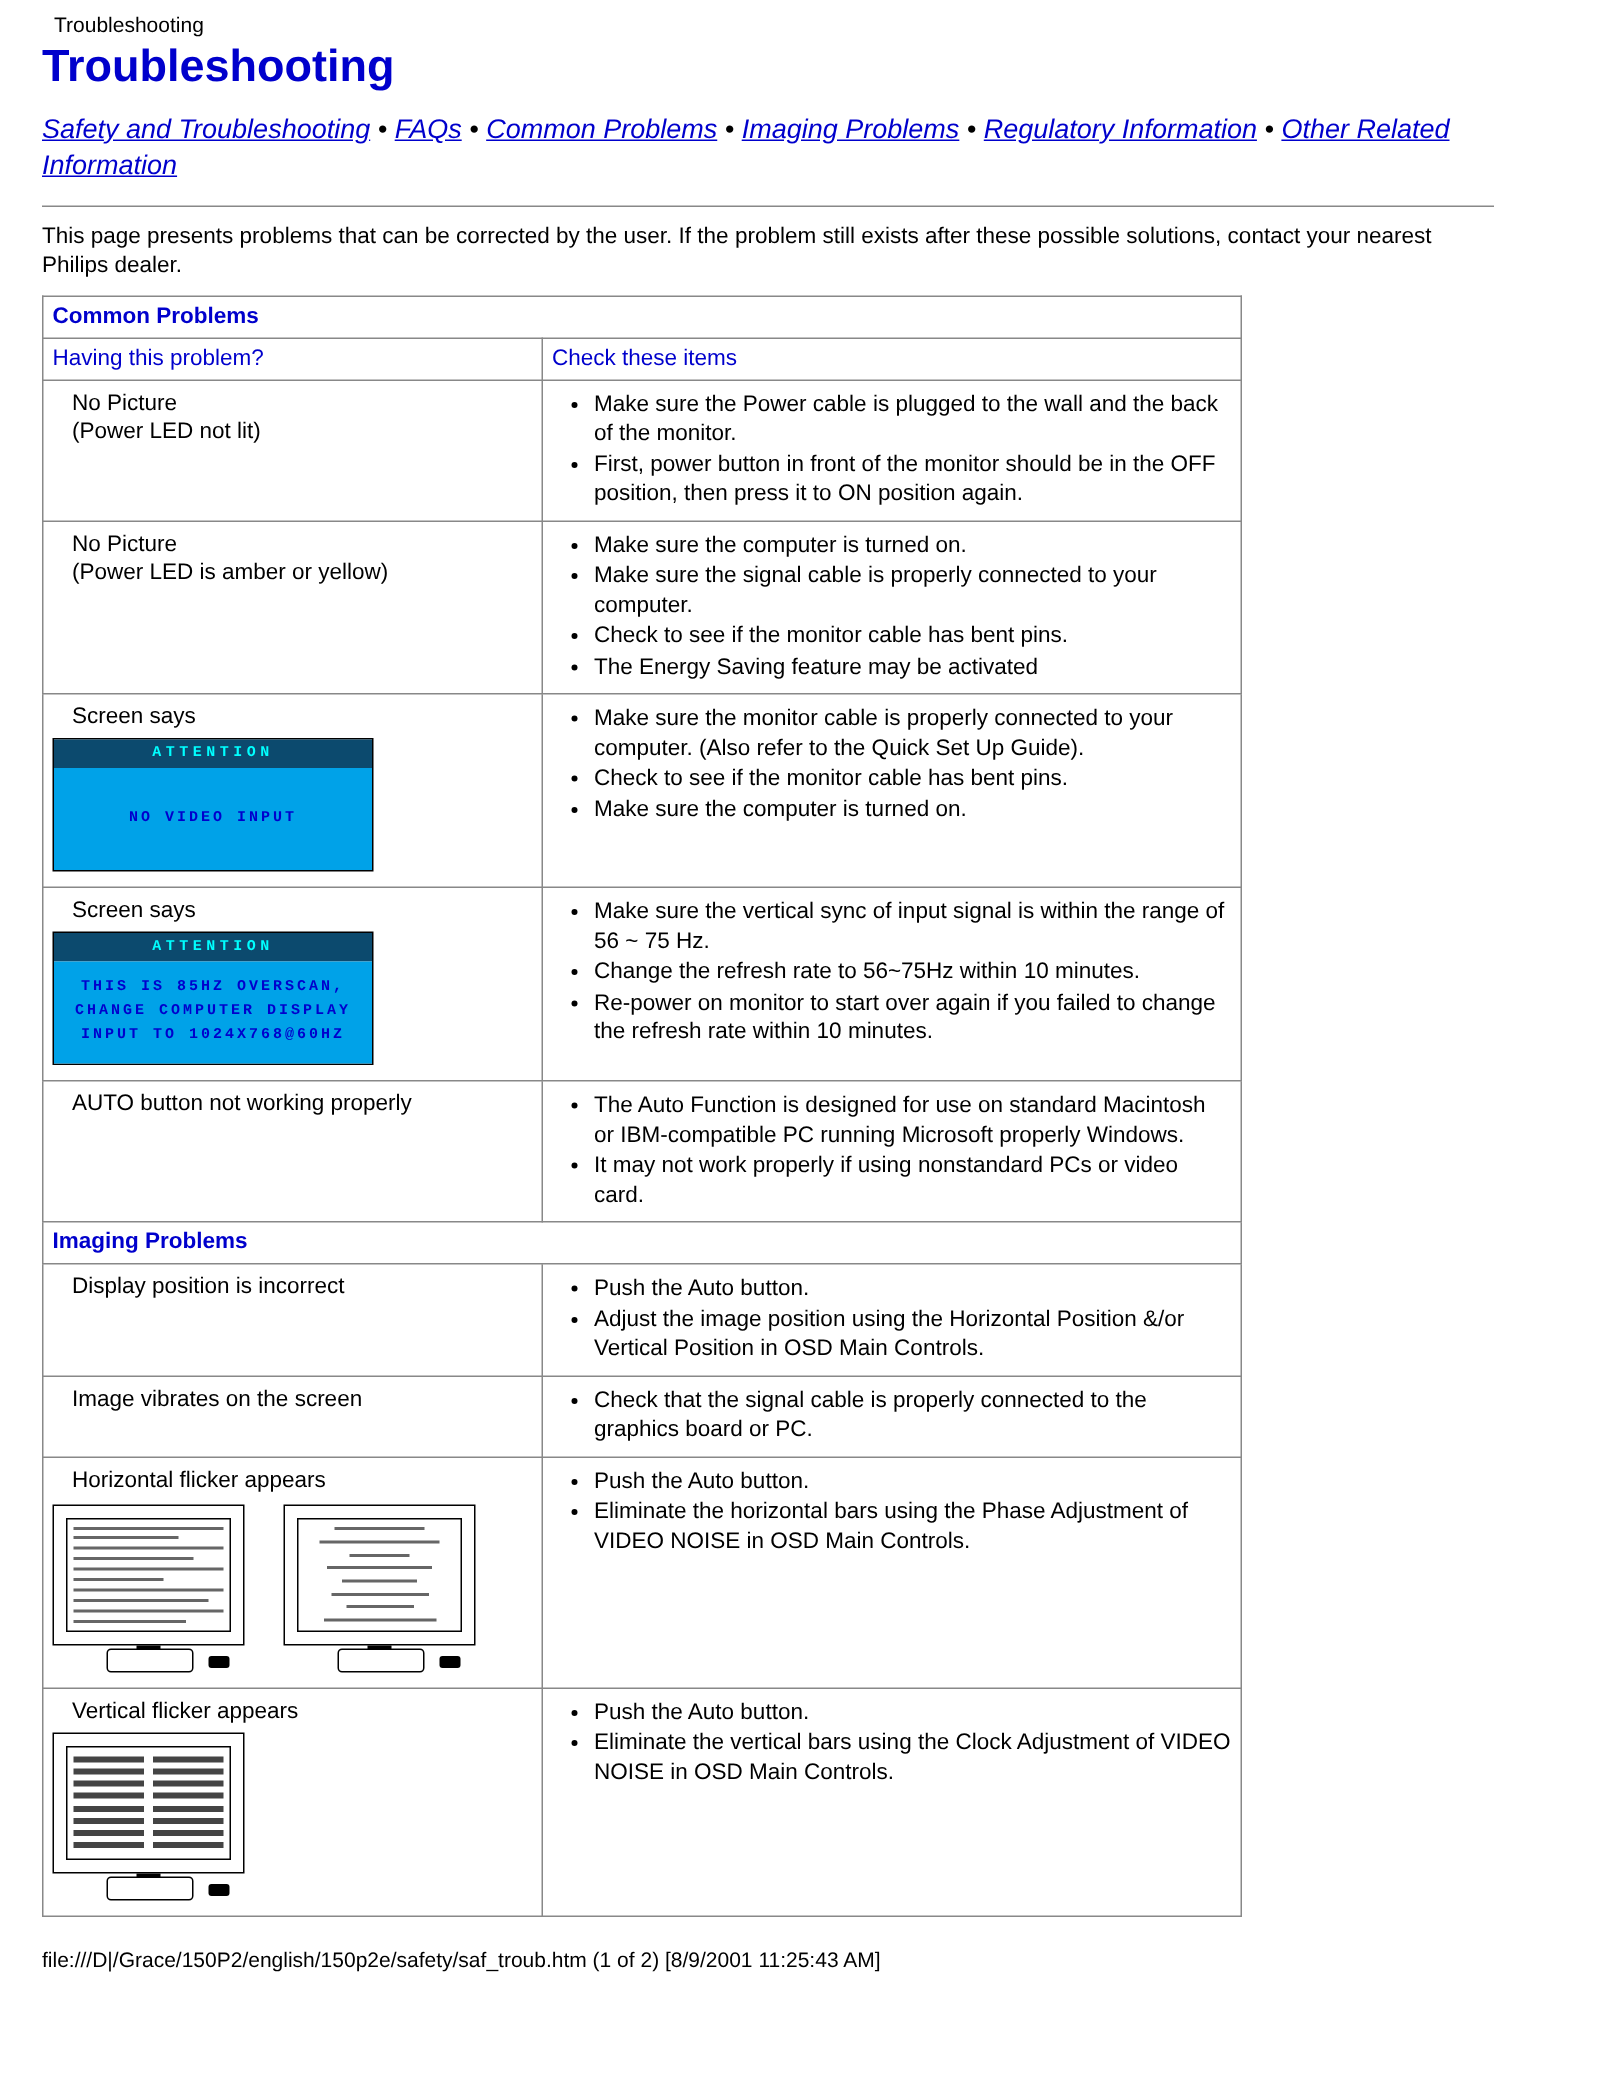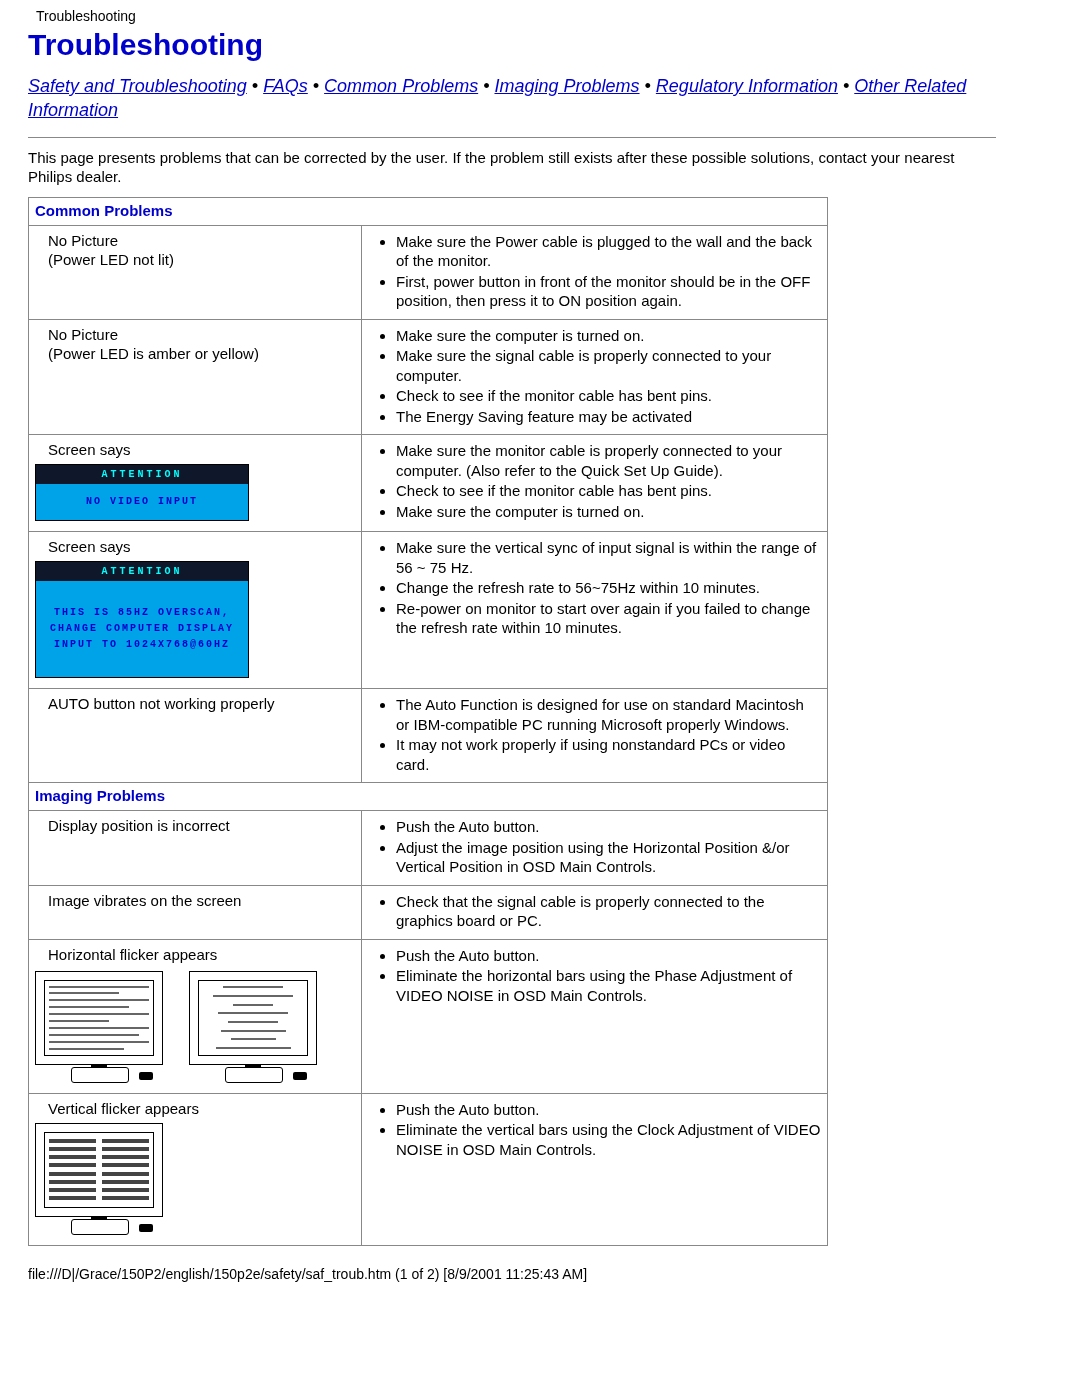--- a/index.html
+++ b/index.html
@@ -75,42 +75,42 @@
     margin: 1px 0;
     line-height: 1.3;
   }
   .p-text { margin: 2px 13px; }
   .monitor-msg {
     margin: 6px 0 4px 0;
     width: 212px;
     border: 1px solid #000;
   }
   .msg-header {
-    background: #0f172a;
+    background: #0c4a6e;
     color: #00ffff;
     font-family: "Courier New", monospace;
     font-size: 10px;
     letter-spacing: 3px;
     text-align: center;
     padding: 4px 0;
     font-weight: bold;
   }
   .msg-body {
     background: #00a2e8;
     color: #0000cc;
     font-family: "Courier New", monospace;
     font-size: 10px;
     letter-spacing: 2px;
     text-align: center;
-    padding: 10px 4px;
+    padding: 26px 4px;
     line-height: 1.6;
     font-weight: bold;
   }
   .msg-body.small-pad {
-    padding: 24px 4px;
+    padding: 10px 4px;
   }
   
   .flicker-row { display: flex; gap: 24px; }
   .monitor-ill {
     position: relative;
     width: 130px;
     height: 112px;
     margin: 6px 0 4px 0;
   }
   .monitor-ill .screen {
@@ -195,20 +195,24 @@
 
 <hr>
 
 <p class="intro">This page presents problems that can be corrected by the user. If the problem still exists after these possible solutions, contact your nearest Philips dealer.</p>
 
 <table class="troubleshoot">
 
   <tbody>
       <tr>
     <td colspan="2" class="section-header">Common Problems</td>
+  </tr>
+  <tr>
+    <td class="col-header problem">Having this problem?</td>
+    <td class="col-header">Check these items</td>
   </tr>
 
   <tr>
     <td class="problem">
       <div class="p-text">No Picture</div>
       <div class="p-text">(Power LED not lit)</div>
     </td>
     <td class="checks">
       <ul>
         <li>Make sure the Power cable is plugged to the wall and the back of the monitor.</li>

